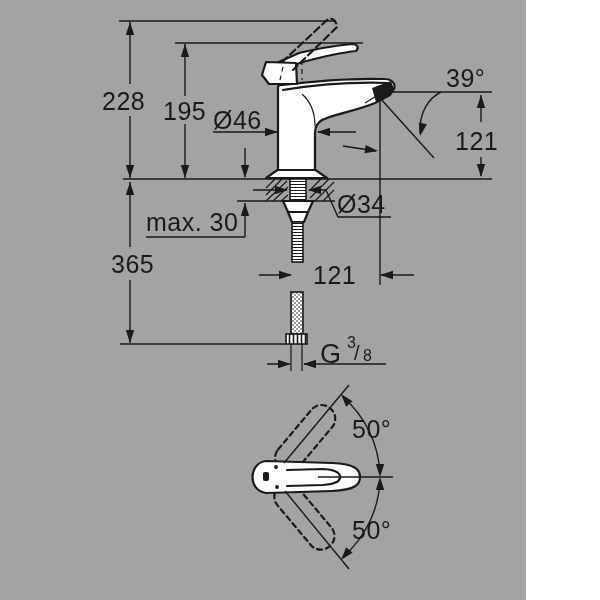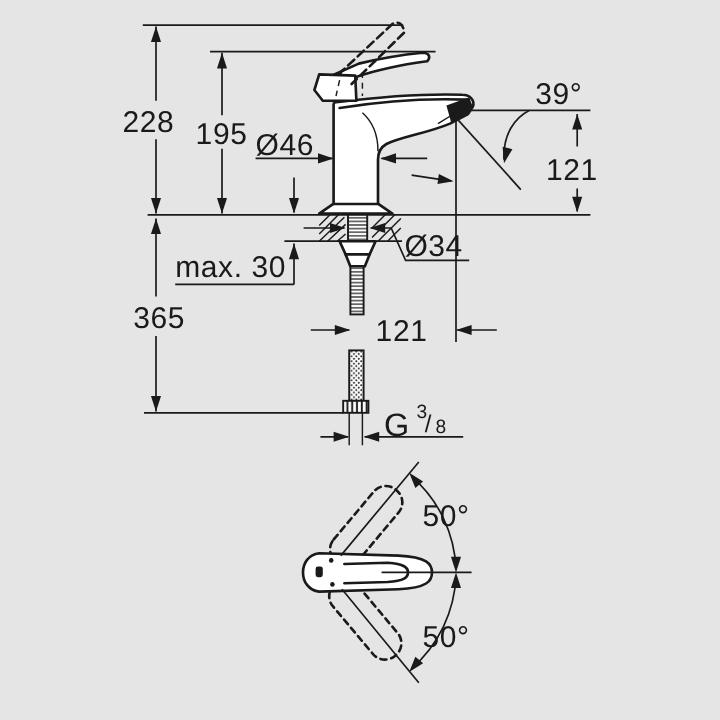--- a/index.html
+++ b/index.html
@@ -1,16 +1,16 @@
 <!DOCTYPE html>
 <html><head>
 <meta charset="utf-8">
 <style>
   html,body{margin:0;padding:0;background:#ffffff;}
-  .stage{position:relative;width:600px;height:600px;background:#e5e5e5;overflow:hidden;}
+  .stage{position:relative;width:526px;height:600px;background:#a3a3a3;overflow:hidden;}
   svg{display:block;}
   .dimtxt{font-family:"Liberation Sans","DejaVu Sans",sans-serif;font-size:25px;fill:#1a1a1a;letter-spacing:0.5px;}
   .dimtxt-sm{font-family:"Liberation Sans","DejaVu Sans",sans-serif;font-size:16px;fill:#1a1a1a;}
   .dimtxt-md{font-family:"Liberation Sans","DejaVu Sans",sans-serif;font-size:20px;fill:#1a1a1a;}
   .dimtxt-lg{font-family:"Liberation Sans","DejaVu Sans",sans-serif;font-size:27px;fill:#1a1a1a;}
   .dim{stroke:#1a1a1a;stroke-width:1.4;fill:none;}
   .thin{stroke:#1a1a1a;stroke-width:1.2;fill:none;}
   .art{stroke:#1a1a1a;stroke-width:2.2;fill:#ffffff;stroke-linejoin:round;stroke-linecap:round;}
   .artline{stroke:#1a1a1a;stroke-width:2.2;fill:none;stroke-linejoin:round;stroke-linecap:round;}
   .dash{stroke-dasharray:7 4;}

